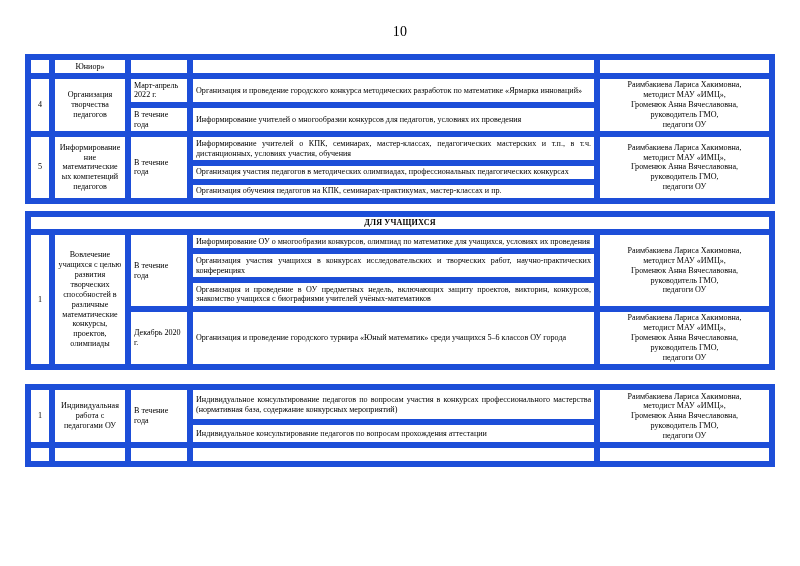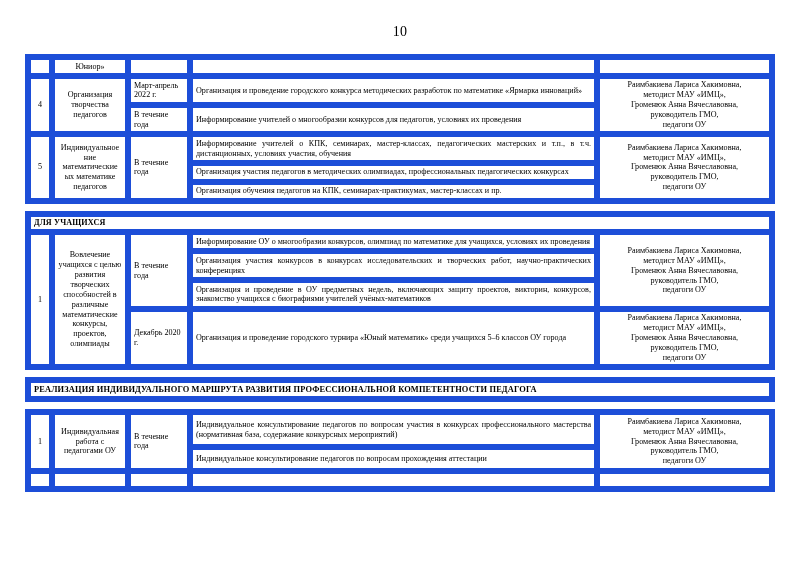--- a/index.html
+++ b/index.html
@@ -49,21 +49,21 @@
   .col-content { width: 407px; text-align: justify; text-align-last: left; vertical-align: top; }
   .col-resp    { width: 175px; text-align: center; }
   .content-cell {
     text-align: justify;
     text-align-last: left;
     vertical-align: top;
     padding: 2px 4px 2px 4px;
     hyphens: none;
   }
   .section-head {
-    text-align: left;
+    text-align: center;
     font-weight: bold;
     letter-spacing: 0.15px;
     padding: 2.5px 3px;
   }
   .section-head.wide {
     font-size: 8.4px;
   }
   .gap-block {
     height: 7px;
     width: 744px;
@@ -110,24 +110,24 @@
         </td>
       </tr>
       <tr>
         <td class="col-term">В течение года</td>
         <td class="col-content content-cell">Информирование учителей о многообразии конкурсов для педагогов, условиях их проведения</td>
       </tr>
 
       <tr>
         <td class="col-num" rowspan="3">5</td>
         <td class="col-dir" rowspan="3">
-          <span class="resp-line">Индивидуальное</span>
+          <span class="resp-line">Информирование</span>
           <span class="resp-line">ние</span>
           <span class="resp-line">математические</span>
-          <span class="resp-line">ых математике</span>
+          <span class="resp-line">ых компетенций</span>
           <span class="resp-line">педагогов</span>
         </td>
         <td class="col-term" rowspan="3">В течение года</td>
         <td class="col-content content-cell">Информирование учителей о КПК, семинарах, мастер-классах, педагогических мастерских и т.п., в т.ч. дистанционных, условиях участия, обучения</td>
         <td class="col-resp" rowspan="3">
           <span class="resp-line">Раимбакиева Лариса Хакимовна,</span>
           <span class="resp-line">методист МАУ «ИМЦ»,</span>
           <span class="resp-line">Громенюк Анна Вячеславовна,</span>
           <span class="resp-line">руководитель ГМО,</span>
           <span class="resp-line">педагоги ОУ</span>
@@ -164,68 +164,54 @@
         <td class="col-content content-cell">Информирование ОУ о многообразии конкурсов, олимпиад по математике для учащихся, условиях их проведения</td>
         <td class="col-resp" rowspan="3">
           <span class="resp-line">Раимбакиева Лариса Хакимовна,</span>
           <span class="resp-line">методист МАУ «ИМЦ»,</span>
           <span class="resp-line">Громенюк Анна Вячеславовна,</span>
           <span class="resp-line">руководитель ГМО,</span>
           <span class="resp-line">педагоги ОУ</span>
         </td>
       </tr>
       <tr>
-        <td class="col-content content-cell">Организация участия конкурсов в конкурсах исследовательских и творческих работ, научно-практических конференциях</td>
+        <td class="col-content content-cell">Организация участия учащихся в конкурсах исследовательских и творческих работ, научно-практических конференциях</td>
       </tr>
       <tr>
         <td class="col-content content-cell">Организация и проведение в ОУ предметных недель, включающих защиту проектов, викторин, конкурсов, знакомство учащихся с биографиями учителей учёных-математиков</td>
       </tr>
       <tr>
         <td class="col-term">Декабрь 2020 г.</td>
         <td class="col-content content-cell">Организация и проведение городского турнира «Юный математик» среди учащихся 5–6 классов ОУ города</td>
         <td class="col-resp">
           <span class="resp-line">Раимбакиева Лариса Хакимовна,</span>
           <span class="resp-line">методист МАУ «ИМЦ»,</span>
           <span class="resp-line">Громенюк Анна Вячеславовна,</span>
           <span class="resp-line">руководитель ГМО,</span>
           <span class="resp-line">педагоги ОУ</span>
         </td>
       </tr>
     </tbody>
   </table>
+
+  <div class="gap-block"></div>
+
 
   <div class="gap-block"></div>
 
   <table class="doc-table">
     <colgroup>
       <col class="col-num">
         <col class="col-dir">
         <col class="col-term">
         <col class="col-content">
         <col class="col-resp">
     </colgroup>
     <tbody>
       <tr>
-        <td class="section-head wide" colspan="5">РЕАЛИЗАЦИЯ ИНДИВИДУАЛЬНОГО МАРШРУТА РАЗВИТИЯ ПРОФЕССИОНАЛЬНОЙ КОМПЕТЕНТНОСТИ ПЕДАГОГА</td>
-      </tr>
-    </tbody>
-  </table>
-
-  <div class="gap-block"></div>
-
-  <table class="doc-table">
-    <colgroup>
-      <col class="col-num">
-        <col class="col-dir">
-        <col class="col-term">
-        <col class="col-content">
-        <col class="col-resp">
-    </colgroup>
-    <tbody>
-      <tr>
         <td class="col-num" rowspan="2">1</td>
         <td class="col-dir" rowspan="2">Индивидуальная работа с педагогами ОУ</td>
         <td class="col-term" rowspan="2">В течение года</td>
         <td class="col-content content-cell">Индивидуальное консультирование педагогов по вопросам участия в конкурсах профессионального мастерства (нормативная база, содержание конкурсных мероприятий)</td>
         <td class="col-resp" rowspan="2">
           <span class="resp-line">Раимбакиева Лариса Хакимовна,</span>
           <span class="resp-line">методист МАУ «ИМЦ»,</span>
           <span class="resp-line">Громенюк Анна Вячеславовна,</span>
           <span class="resp-line">руководитель ГМО,</span>
           <span class="resp-line">педагоги ОУ</span>

